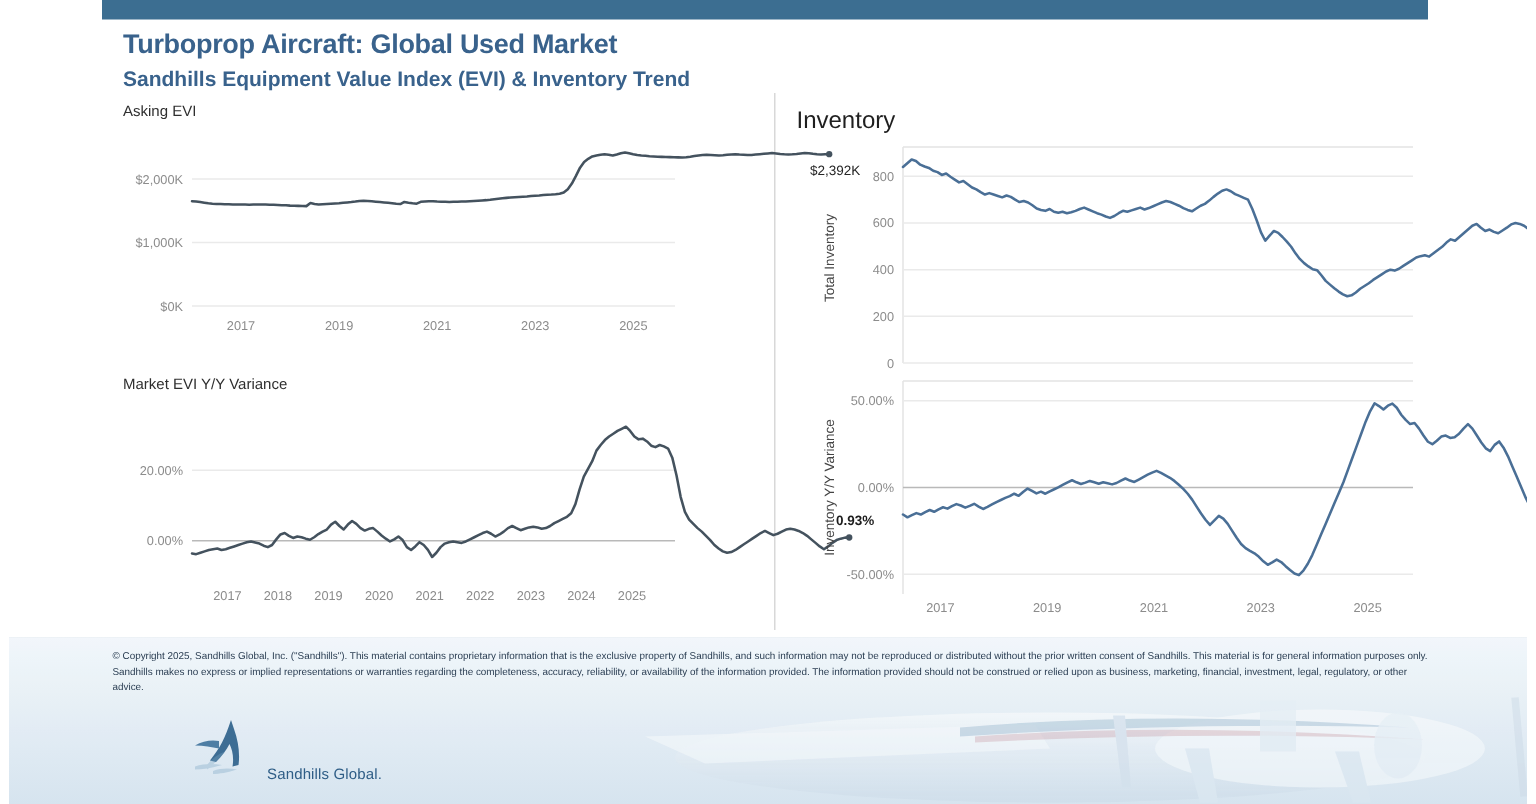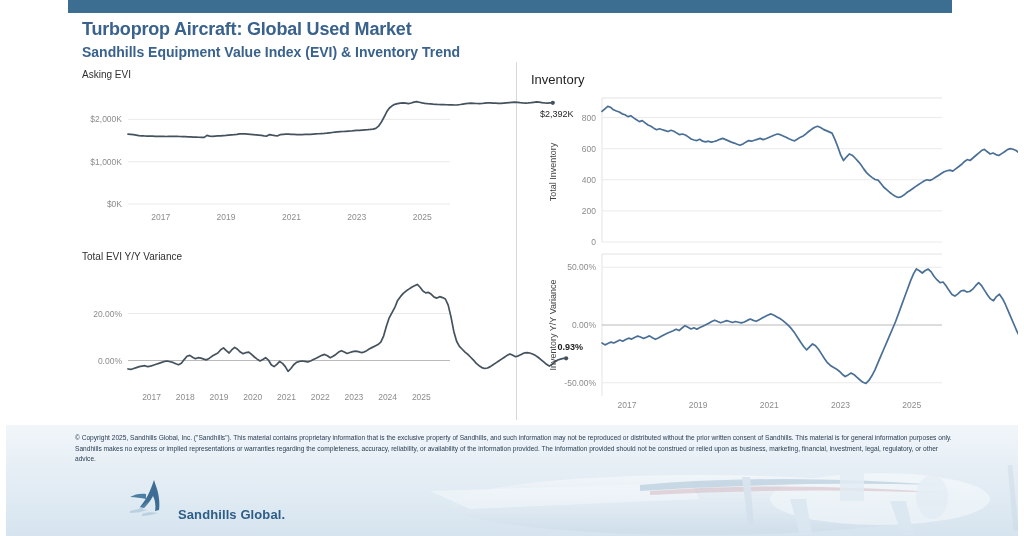--- a/index.html
+++ b/index.html
@@ -17,21 +17,21 @@
   
   .title-wrap{position:absolute;left:82px;top:18px;}
   .title{font-size:18px;font-weight:bold;color:#39628c;letter-spacing:-.2px;line-height:1.25;}
   .subtitle{font-size:14px;font-weight:bold;color:#39628c;margin-top:3px;line-height:1.25;}
 
   
   .vdiv{position:absolute;left:516px;top:62px;width:1px;height:358px;background:#d8d8d8;}
 
   
   .panel-head{position:absolute;font-size:10px;color:#2f2f2f;}
-  .panel-head.big{font-size:13px;color:#1f1f1f;}
+  .panel-head.big{font-size:16px;color:#1f1f1f;}
 
   
   .chart{position:absolute;}
   .chart svg{display:block;overflow:visible;}
 
   text{font-family:"Liberation Sans", sans-serif;}
   .tick{font-size:8.5px;fill:#8c8c8c;}
   .axtitle{font-size:9px;fill:#444;}
   .dlabel{font-size:9px;fill:#1c1c1c;font-weight:bold;}
   .dlabel.plain{font-weight:normal;fill:#262626;}
@@ -40,41 +40,41 @@
   .framline{stroke:#e3e3e3;stroke-width:1;}
   .series{fill:none;stroke-linejoin:round;stroke-linecap:round;}
 
   
   .footer{position:absolute;left:0;top:425px;width:1024px;height:111px;overflow:hidden;
           background:linear-gradient(180deg,#eef4f8 0%,#e6eef5 38%,#dbe7f0 100%);}
   .footer-photo{position:absolute;left:0;top:0;width:1024px;height:111px;opacity:.9;}
   .footer-text{position:absolute;left:75px;top:8px;width:880px;
                font-size:6.6px;line-height:1.62;color:#2a3d52;}
   .logo{position:absolute;left:128px;top:478px;display:flex;align-items:flex-end;gap:4px;}
-  .logo-name{font-size:13px;color:#2e5d86;font-weight:bold;letter-spacing:.1px;}
+  .logo-name{font-size:10px;color:#2e5d86;font-weight:normal;letter-spacing:.1px;}
   .footer-rule{position:absolute;left:0;top:425px;width:1024px;height:1px;background:#cfdbe6;}
   .side-mask{position:absolute;top:0;width:6px;height:536px;background:#fff;}
 </style>
 </head>
 <body>
 
 <div class="page">
 
   <div class="topbar"></div>
 
   <div class="title-wrap">
     <div class="title">Turboprop Aircraft: Global Used Market</div>
     <div class="subtitle">Sandhills Equipment Value Index (EVI) &amp; Inventory Trend</div>
   </div>
 
   <div class="vdiv"></div>
 
   <div class="panel-head" style="left:82px;top:69px;">Asking EVI</div>
 
-  <div class="panel-head" style="left:82px;top:251px;">Total EVI Y/Y Variance</div>
+  <div class="panel-head" style="left:82px;top:251px;">Market EVI Y/Y Variance</div>
 
   <div class="panel-head big" style="left:531px;top:72px;">Inventory</div>
 
   <div class="chart" id="c-asking-evi" style="left:76px;top:84px;">
       <svg width="430" height="150" viewBox="0 0 430 150">
         <line x1="52" y1="120" x2="374" y2="120" class="gridline"></line>
         <text x="46" y="123" class="tick" text-anchor="end">$0K</text>
         <line x1="52" y1="77.6923076923077" x2="374" y2="77.6923076923077" class="gridline"></line>
         <text x="46" y="80.6923076923077" class="tick" text-anchor="end">$1,000K</text>
         <line x1="52" y1="35.38461538461539" x2="374" y2="35.38461538461539" class="gridline"></line>

